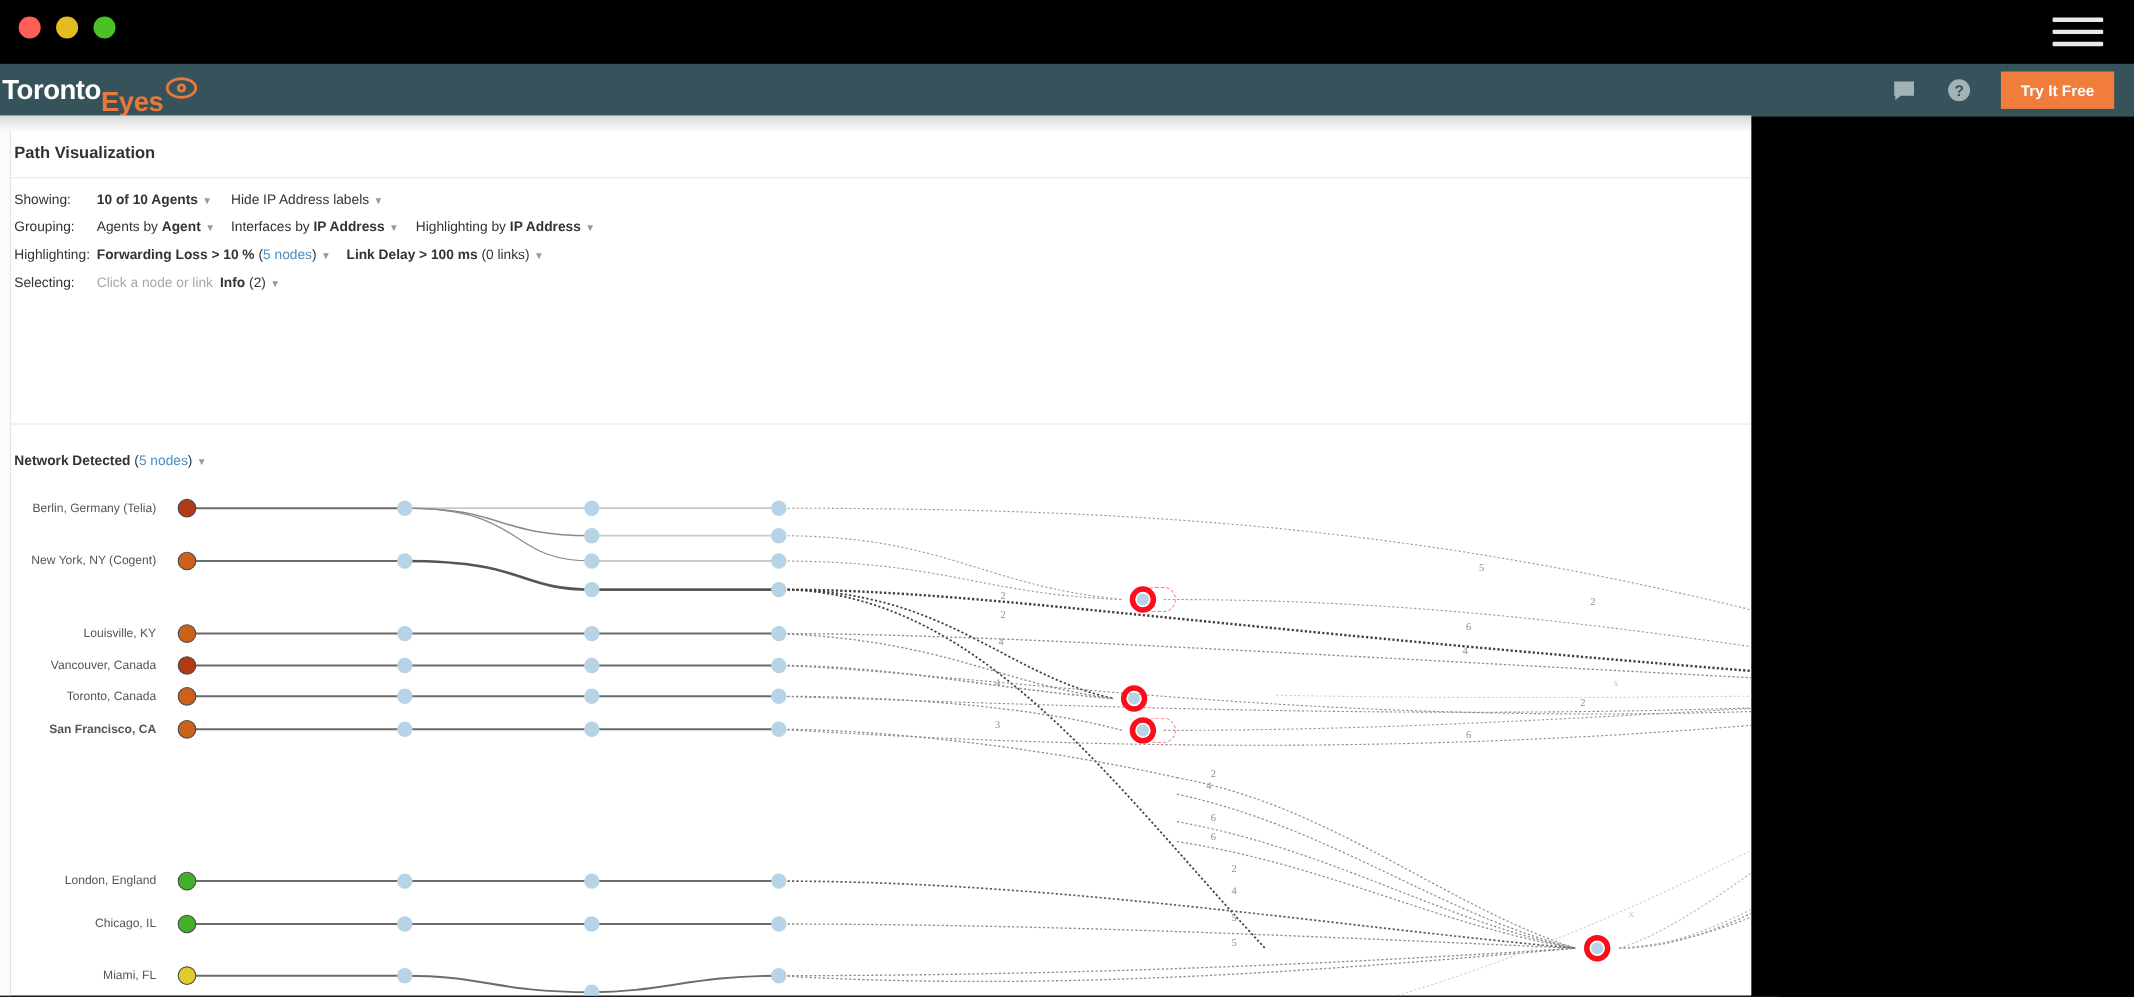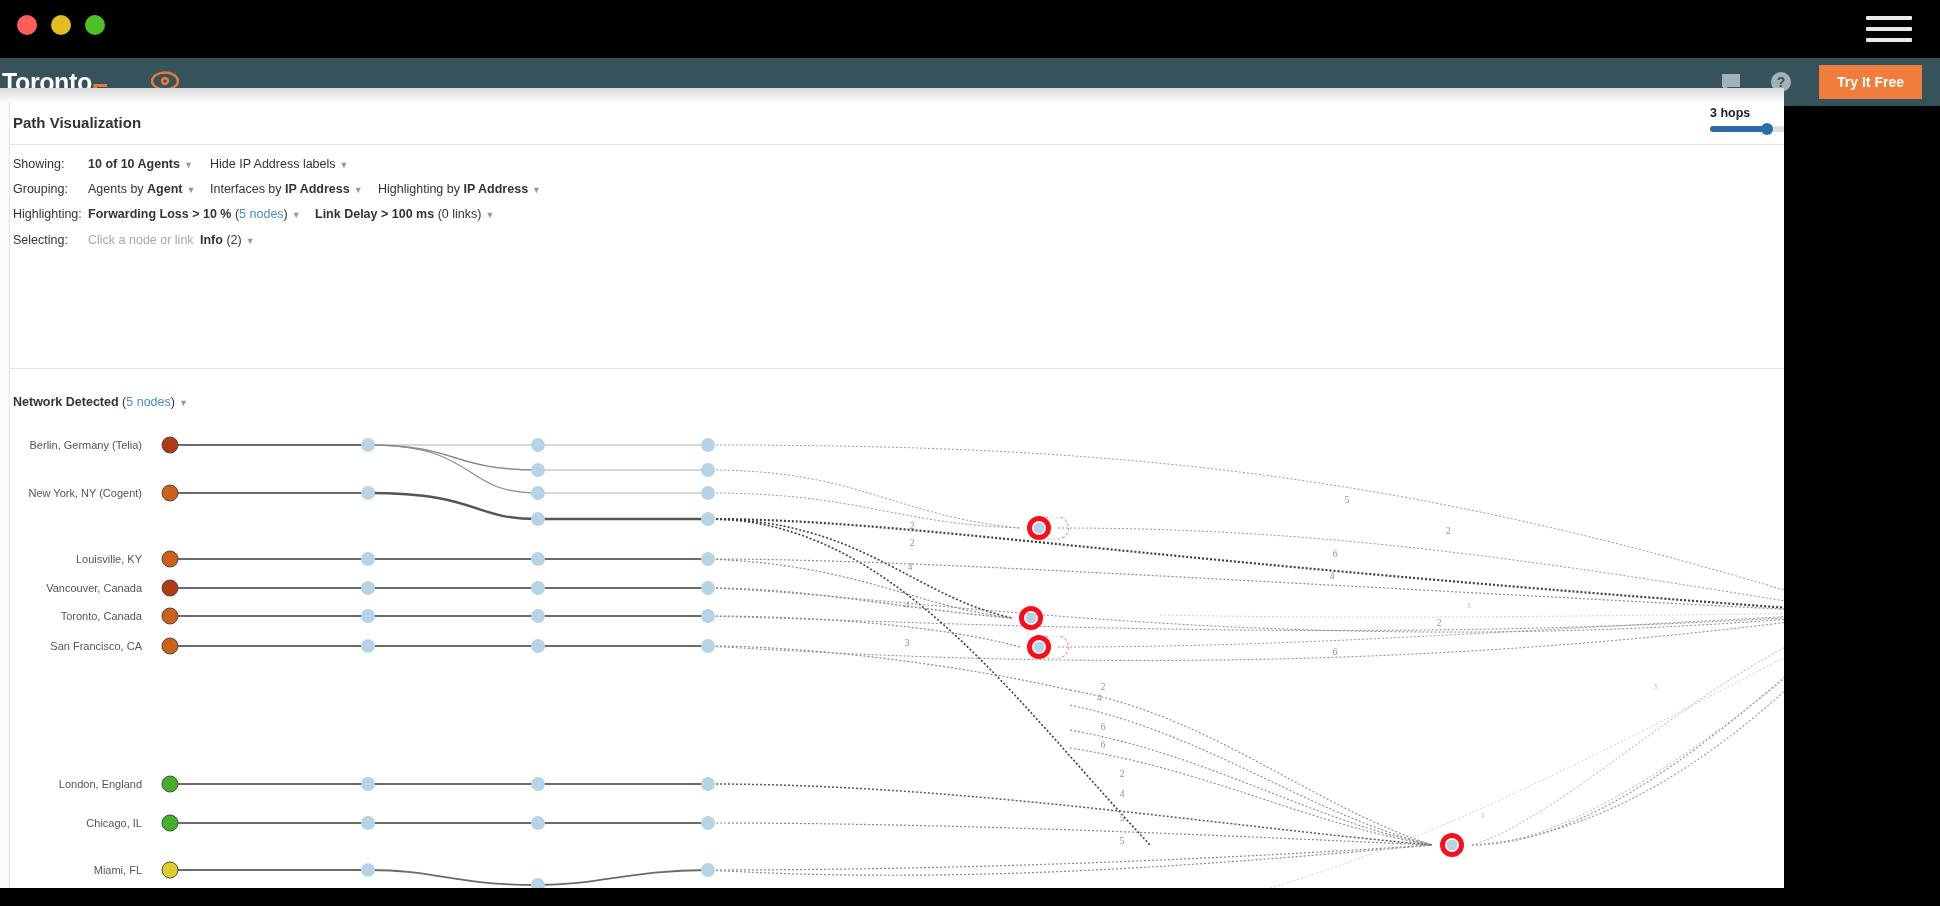--- a/index.html
+++ b/index.html
@@ -24,21 +24,21 @@
   .logo { margin-left:2px; font-size:25px; font-weight:bold; letter-spacing:-0.4px;
           display:flex; align-items:center; }
   .logo .t1 { color:#ffffff; } .logo .t2 { color:#e8793a;margin-top:23px; }
   .eye { margin-left:2px; display:inline-block; }
   .brand-right { margin-left:auto; display:flex; align-items:center; gap:26px; padding-right:18px; }
   .ico-chat, .ico-help { width:24px; height:24px; opacity:.85; cursor:pointer; }
   .tryfree { background:#f07d3c; color:#fff; font-size:14px; font-weight:bold;
              padding:9px 18px; border:none; cursor:pointer; }
 
   
-  .page { position:absolute; top:88px; left:0; width:1784px; height:800px;
+  .page { position:absolute; top:105px; left:0; width:1592px; height:800px;
           background:#7dd3fc; overflow:hidden; }
   .shadow-strip { position:absolute; top:0; left:0; width:1940px; height:14px;
                   background:linear-gradient(#d9d9d9,#fbfbfb); }
   .content { position:absolute; top:14px; left:0; width:1940px; height:786px; background:#fff; }
   .gutter-l { position:absolute; left:0; top:0; width:10px; height:786px; background:#fbfbfb;
               border-right:1px solid #e4e4e4;}
   .gutter-r { position:absolute; right:0; top:0; width:10px; height:786px; background:#fbfbfb;
               border-left:1px solid #e4e4e4;}
 
   .page-title { position:absolute; left:13px; top:12px; font-size:15px; font-weight:bold; color:#333; }
@@ -313,21 +313,21 @@
           <span class="agent-label" style="left:0;  top:30px;  width:132px;">Berlin, Germany (Telia)</span>
           <span class="agent-node" style="left:160px; top:30px;  background:#b03a16;"></span>
           <span class="agent-label" style="left:0;  top:78px;  width:132px;">New York, NY (Cogent)</span>
           <span class="agent-node" style="left:160px; top:78px;  background:#cc6219;"></span>
           <span class="agent-label" style="left:0;  top:144px; width:132px;">Louisville, KY</span>
           <span class="agent-node" style="left:160px; top:144px; background:#cc6219;"></span>
           <span class="agent-label" style="left:0;  top:173px; width:132px;">Vancouver, Canada</span>
           <span class="agent-node" style="left:160px; top:173px; background:#b03a16;"></span>
           <span class="agent-label" style="left:0;  top:201px; width:132px;">Toronto, Canada</span>
           <span class="agent-node" style="left:160px; top:201px; background:#cc6219;"></span>
-          <span class="agent-label" style="left:0;  top:231px; width:132px;">San Francisco, CA</span>
+          <span class="agent-label" style="left:0;  top:231px; width:132px;font-weight:bold;">San Francisco, CA</span>
           <span class="agent-node" style="left:160px; top:231px; background:#cc6219;"></span>
           <span class="agent-label" style="left:0;  top:369px; width:132px;">London, England</span>
           <span class="agent-node" style="left:160px; top:369px; background:#43b02a;"></span>
           <span class="agent-label" style="left:0;  top:408px; width:132px;">Chicago, IL</span>
           <span class="agent-node" style="left:160px; top:408px; background:#43b02a;"></span>
           <span class="agent-label" style="left:0;  top:455px; width:132px;">Miami, FL</span>
           <span class="agent-node" style="left:160px; top:455px; background:#dfcb2b;"></span>
 
         </div>
 

